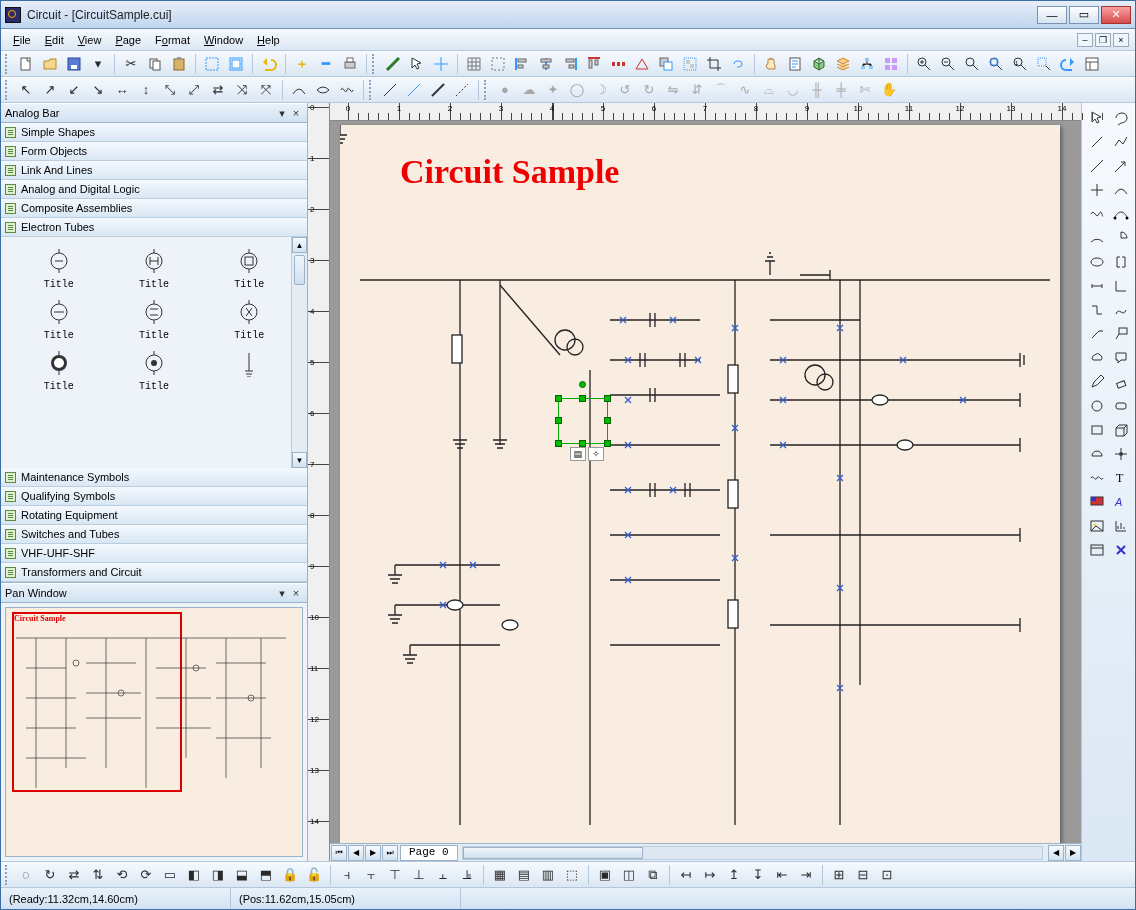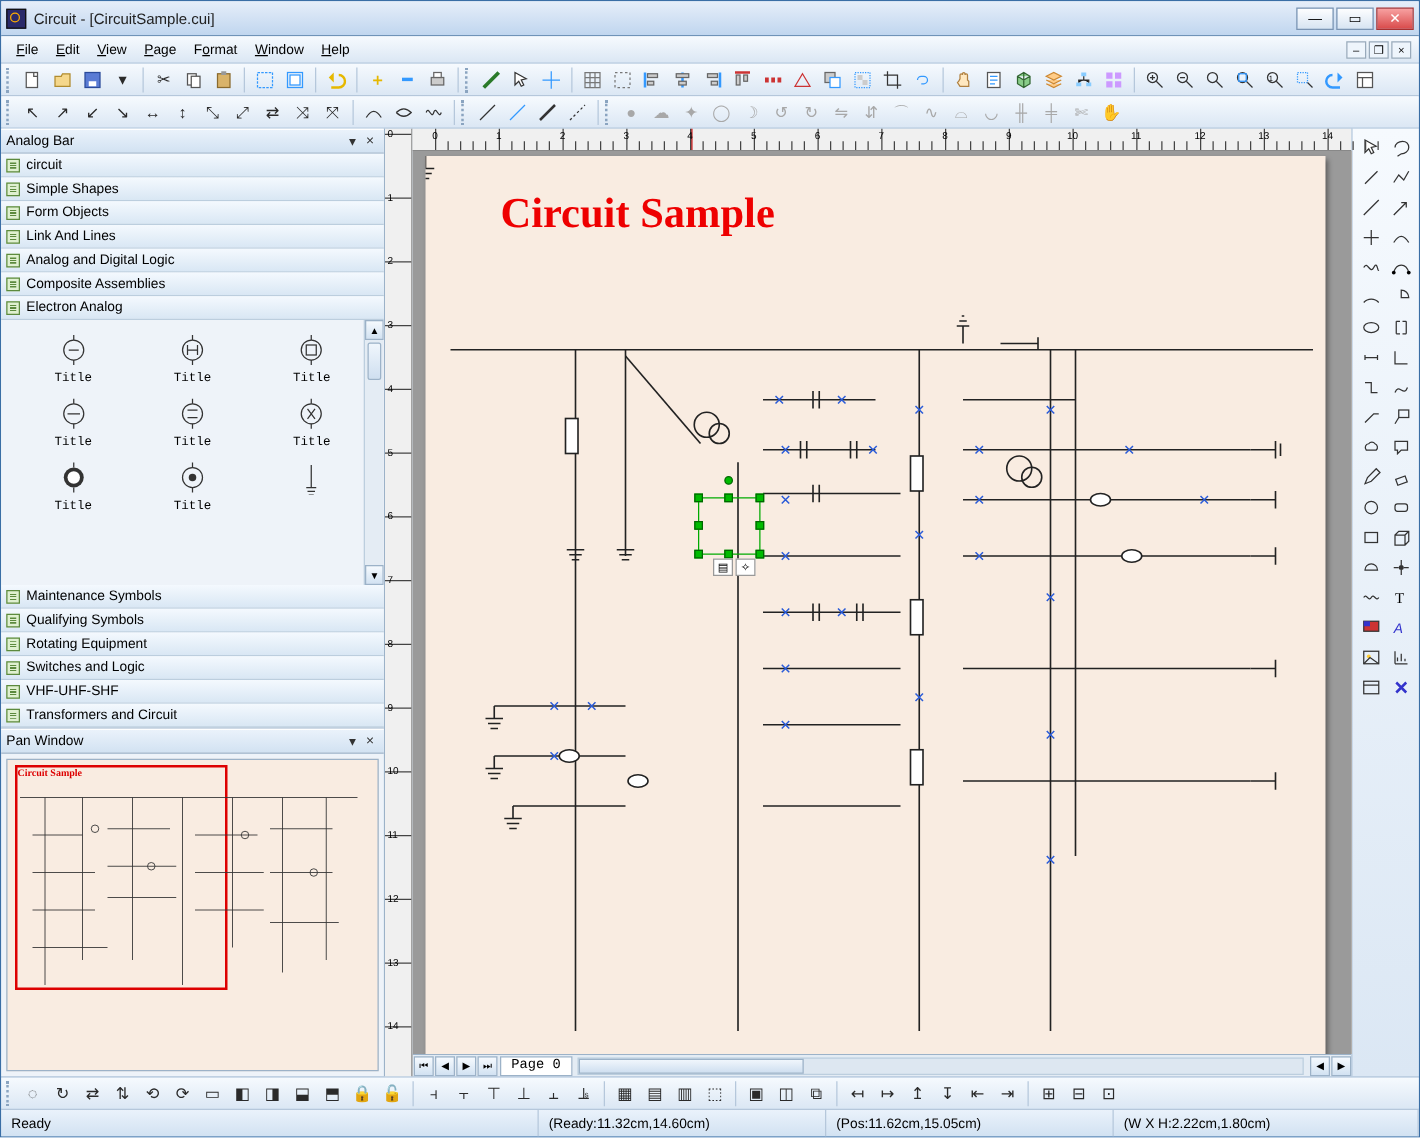--- a/index.html
+++ b/index.html
@@ -438,45 +438,41 @@
       <div class="toolbox">
         <div class="panel-hdr">
           <span>Analog Bar</span>
           <span class="spacer"></span>
           <span class="pbtn">▾</span>
           <span class="pbtn">×</span>
         </div>
         <div class="cat-list" id="cats-top">
             <div class="cat">
               <span class="cat-icon"></span>
-              <span>circuit</span>
-            </div>
-            <div class="cat">
-              <span class="cat-icon"></span>
               <span>Simple Shapes</span>
             </div>
             <div class="cat">
               <span class="cat-icon"></span>
               <span>Form Objects</span>
             </div>
             <div class="cat">
               <span class="cat-icon"></span>
               <span>Link And Lines</span>
             </div>
             <div class="cat">
               <span class="cat-icon"></span>
               <span>Analog and Digital Logic</span>
             </div>
             <div class="cat">
               <span class="cat-icon"></span>
               <span>Composite Assemblies</span>
             </div>
             <div class="cat">
               <span class="cat-icon"></span>
-              <span>Electron Analog</span>
+              <span>Electron Tubes</span>
             </div>
           </div>
         <div class="shape-area">
           <div class="shape-grid" id="shape-grid">
               <div class="shape-cell">
                 <div class="gl">
                   <svg viewBox="0 0 24 28">
                     <circle cx="12" cy="14" r="8" fill="none" stroke="#333"></circle>
                     <path d="M12 2v4M12 22v4M8 14h8" stroke="#333"></path>
                   </svg>
@@ -572,21 +568,21 @@
             <div class="cat">
               <span class="cat-icon"></span>
               <span>Qualifying Symbols</span>
             </div>
             <div class="cat">
               <span class="cat-icon"></span>
               <span>Rotating Equipment</span>
             </div>
             <div class="cat">
               <span class="cat-icon"></span>
-              <span>Switches and Logic</span>
+              <span>Switches and Tubes</span>
             </div>
             <div class="cat">
               <span class="cat-icon"></span>
               <span>VHF-UHF-SHF</span>
             </div>
             <div class="cat">
               <span class="cat-icon"></span>
               <span>Transformers and Circuit</span>
             </div>
           </div>
@@ -1118,18 +1114,16 @@
       <div class="tb">↧</div>
       <div class="tb">⇤</div>
       <div class="tb">⇥</div>
       <div class="sep"></div>
       <div class="tb">⊞</div>
       <div class="tb">⊟</div>
       <div class="tb">⊡</div>
     </div>
 
   <div class="statusbar">
-    <div class="cell first">Ready</div>
     <div class="cell wide">(Ready:11.32cm,14.60cm)</div>
     <div class="cell wide">(Pos:11.62cm,15.05cm)</div>
-    <div class="cell" style="flex:1">(W X H:2.22cm,1.80cm)</div>
   </div>
 </div>
 
 </body></html>

